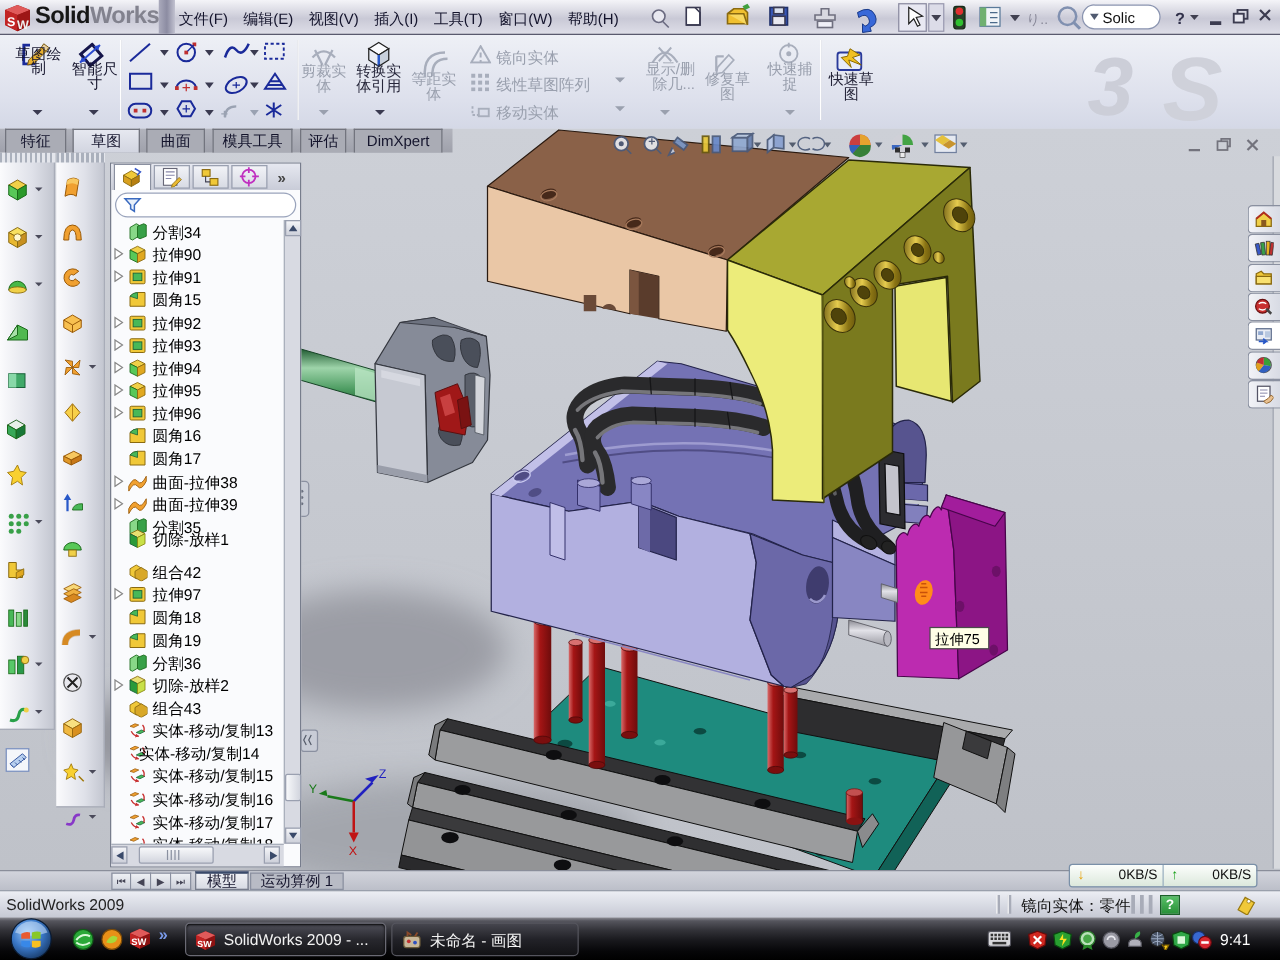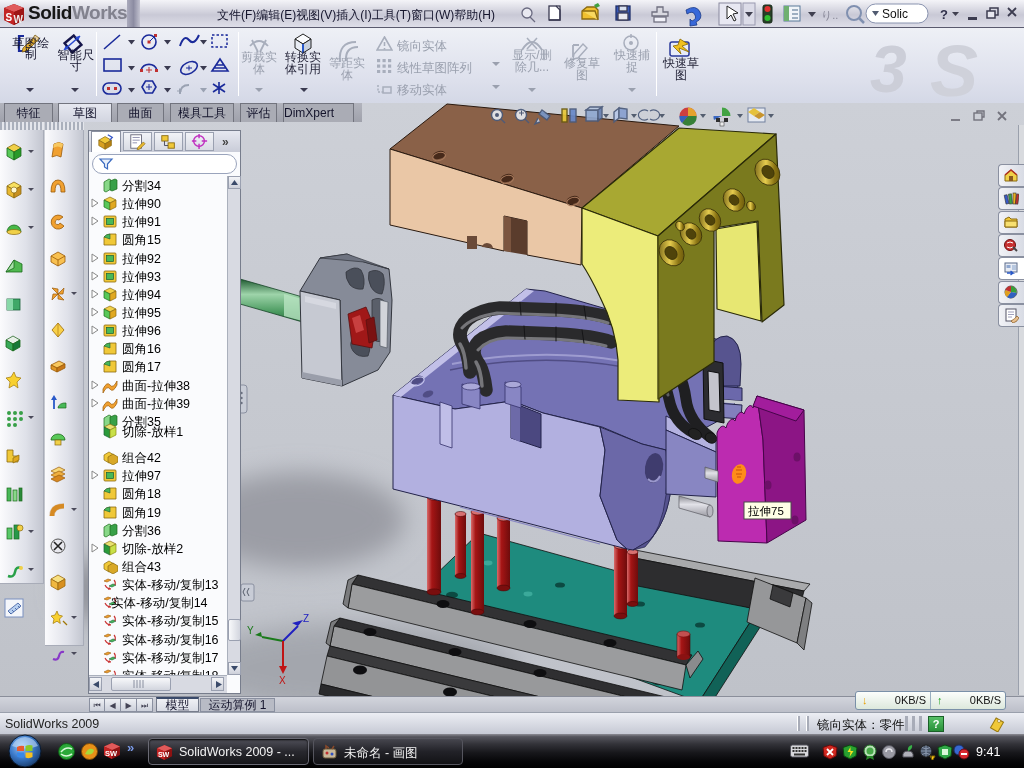--- a/index.html
+++ b/index.html
@@ -14,21 +14,21 @@
  <svg class="a" style="left:3px;top:3px" width="23" height="23" viewBox="0 0 23 23">
   <polygon points="11,1 21,5 21,17 11,22 1,17 1,5" fill="#8d1212"></polygon>
   <polygon points="11,1 21,5 11,9 1,5" fill="#e05a5a"></polygon>
   <polygon points="1,5 11,9 11,22 1,17" fill="#c22424"></polygon>
   <polygon points="11,9 21,5 21,17 11,22" fill="#9e1616"></polygon>
   <text x="2.5" y="18" font-size="10" font-weight="bold" fill="#fff" font-family="Liberation Sans">S</text>
   <text x="10.5" y="20" font-size="10" font-weight="bold" fill="#eee" font-family="Liberation Sans">W</text>
  </svg>
  <div class="a" style="left:28px;top:2px;font-size:19px;font-weight:bold;color:#161616;letter-spacing:-0.5px">Solid<span style="color:#82828e">Works</span></div>
  <div class="a" style="left:127px;top:0;width:13px;height:27px;background:linear-gradient(90deg,#aaaabc,#8c8ca2,#c2c2d0)"></div>
- <div class="a ct" style="left:143px;top:7px;width:352px;display:flex;justify-content:flex-end;font-size:12px">
+ <div class="a ct" style="left:143px;top:7px;width:352px;display:flex;justify-content:space-between;font-size:12px">
   <span>文件(F)</span>
         <span>编辑(E)</span>
         <span>视图(V)</span>
         <span>插入(I)</span>
         <span>工具(T)</span>
         <span>窗口(W)</span>
         <span>帮助(H)</span>
  </div>
  <svg class="a" style="left:516px;top:2px" width="508" height="25" viewBox="0 0 508 25">
   <g stroke="#3a3a52" fill="none" stroke-width="1.3">
@@ -181,21 +181,21 @@
           <rect x="7" y="7" width="8" height="6"></rect>
         </g>
       </svg>
  <div class="a gy" style="left:397px;top:54px;font-size:12.5px">移动实体</div>
  <div class="a" style="left:492px;top:34px;border:4px solid transparent;border-top-color:#9aa0ae"></div>
  <div class="a" style="left:492px;top:57px;border:4px solid transparent;border-top-color:#9aa0ae"></div>
  <svg class="a" style="left:520px;top:7px" width="24" height="18" viewBox="0 0 24 18">
   <path d="M2 15 q10 -16 20 0" stroke="#a8aebc" fill="none" stroke-width="1.8"></path>
         <path d="M7 3 l10 11 M17 3 l-10 11" stroke="#a8aebc" stroke-width="1.5"></path>
  </svg>
- <div class="a gy" style="left:508px;top:22px;width:48px;text-align:center;line-height:11.5px">显示/删<br>除几...</div>
+ <div class="a gy" style="left:508px;top:22px;width:48px;text-align:right;line-height:11.5px">显示/删<br>除几...</div>
  <div class="a" style="left:528px;top:60px;border:4px solid transparent;border-top-color:#9aa0ae"></div>
  <svg class="a" style="left:570px;top:14px" width="22" height="18" viewBox="0 0 22 18">
   <path d="M3 3 l6 0 M3 3 l0 12" stroke="#a8aebc" stroke-width="1.8"></path>
         <path d="M13 2 l4 4 -9 10 -5 1 1 -5 z" fill="none" stroke="#a8aebc" stroke-width="1.4"></path>
  </svg>
  <div class="a gy" style="left:560px;top:30px;width:44px;text-align:center;line-height:11.5px">修复草<br>图</div>
  <svg class="a" style="left:620px;top:6px" width="22" height="18" viewBox="0 0 22 18">
   <circle cx="11" cy="9" r="7" fill="none" stroke="#a8aebc" stroke-width="1.5"></circle>
         <circle cx="11" cy="9" r="2" fill="#a8aebc"></circle>
         <path d="M11 0 l0 4" stroke="#a8aebc" stroke-width="1.5"></path>
@@ -213,21 +213,21 @@
   <text x="60" y="72" font-size="72" font-weight="bold" font-style="italic" fill="#cfd1da" font-family="Liberation Sans">S</text>
  </svg>
 </div>
 
 <div class="a" style="left:0;top:103px;width:362px;height:19px;background:linear-gradient(#b2b4bd,#9fa1ab);z-index:5">
  <div class="a ct" style="left:4px;top:0;width:49px;height:19px;border:1px solid #72747e;border-bottom:none;text-align:center;line-height:18px;background:#aaacb5">特征</div>
  <div class="a ct" style="left:58px;top:0;width:54px;height:19px;border:1px solid #72747e;border-bottom:none;text-align:center;line-height:18px;background:linear-gradient(#e6e8f0,#d2d5e0)">草图</div>
  <div class="a ct" style="left:117px;top:0;width:47px;height:19px;border:1px solid #72747e;border-bottom:none;text-align:center;line-height:18px;background:#aaacb5">曲面</div>
  <div class="a ct" style="left:170px;top:0;width:64px;height:19px;border:1px solid #72747e;border-bottom:none;text-align:center;line-height:18px;background:#aaacb5">模具工具</div>
  <div class="a ct" style="left:240px;top:0;width:37px;height:19px;border:1px solid #72747e;border-bottom:none;text-align:center;line-height:18px;background:#aaacb5">评估</div>
- <div class="a ct" style="left:283px;top:0;width:71px;height:19px;border:1px solid #72747e;border-bottom:none;line-height:18px;background:#aaacb5">DimXpert</div>
+ <div class="a ct" style="left:283px;top:0;width:71px;height:19px;border:1px solid #72747e;border-bottom:none;text-align:center;line-height:18px;background:#aaacb5">DimXpert</div>
 </div>
 
 <svg class="a" style="left:0;top:103px" width="1024" height="593" viewBox="0 103 1024 593">
 <defs>
  <linearGradient id="vbg" x1="0" y1="0" x2="0" y2="1">
   <stop offset="0" stop-color="#cdd0d7"></stop>
           <stop offset="1" stop-color="#bfc2c9"></stop>
  </linearGradient>
  <filter id="blur12" x="-50%" y="-50%" width="200%" height="200%">
           <feGaussianBlur stdDeviation="12"></feGaussianBlur>

